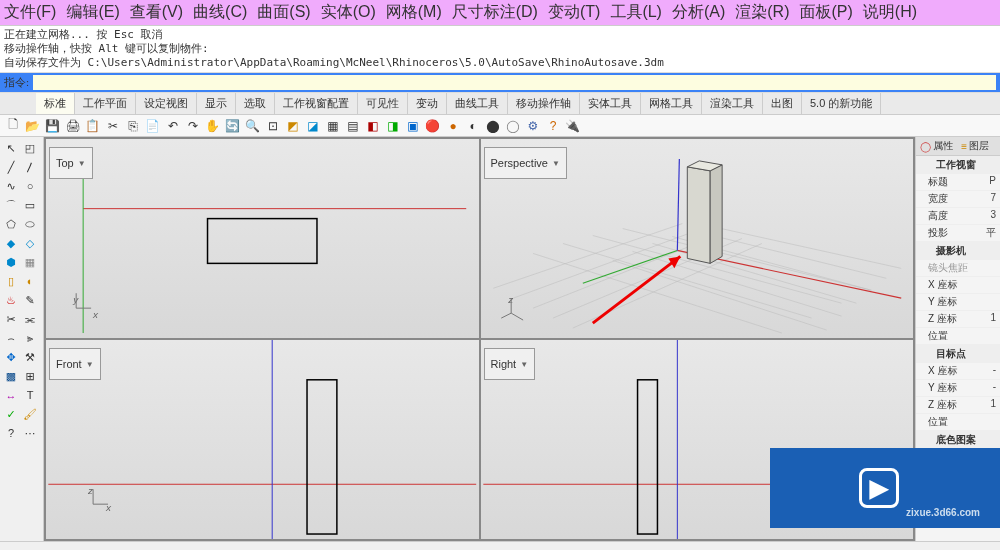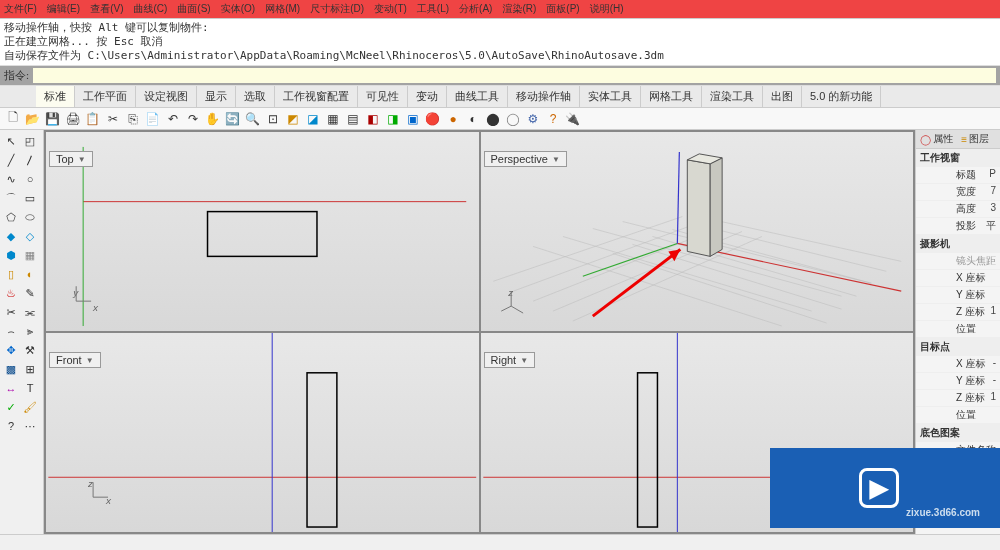--- a/index.html
+++ b/index.html
@@ -1,40 +1,40 @@
 <!DOCTYPE html>
 <html><head>
 <meta charset="utf-8">
 <style>
 * { box-sizing: border-box; margin: 0; padding: 0; }
 body { font-family: "Microsoft YaHei", SimSun, sans-serif; font-size: 11px; background: #f0f0f0; color: #333; overflow: hidden; width: 1000px; height: 550px; }
-.menubar { background: #ef4444; border-bottom: 1px solid #ccc; padding: 2px 4px; display: flex; gap: 10px; font-size: 10px; }
+.menubar { background: #f0abfc; border-bottom: 1px solid #ccc; padding: 2px 4px; display: flex; gap: 10px; font-size: 16px; }
 .menubar span { cursor: pointer; }
 .console { background: #fff; padding: 2px 4px; font-size: 11px; line-height: 14px; font-family: SimSun, monospace; }
 .console .line { white-space: nowrap; }
-.cmdline { background: #a3a3a3; padding: 2px 4px; display: flex; border-top: 1px solid #ddd; border-bottom: 1px solid #ddd; font-family: SimSun; }
+.cmdline { background: #3b82f6; padding: 2px 4px; display: flex; border-top: 1px solid #ddd; border-bottom: 1px solid #ddd; font-family: SimSun; }
 .cmdline input { border: none; background: #fdfde0; flex: 1; font-size: 11px; margin-left: 4px; outline: none; }
 .tabbar { background: #eaeaea; display: flex; border-bottom: 1px solid #ccc; font-size: 11px; }
 .tabbar .tab { padding: 3px 8px; border-right: 1px solid #ccc; cursor: pointer; }
 .tabbar .tab.active { background: #fcfcf0; margin-left: 36px; }
 .toolbar-h { background: #f8f8f8; padding: 2px 4px; display: flex; gap: 2px; align-items: center; border-bottom: 1px solid #ccc; height: 22px; }
 .toolbar-h .tbtn { width: 18px; height: 18px; display: flex; align-items: center; justify-content: center; font-size: 12px; cursor: pointer; border-radius: 2px; }
 .main-area { display: flex; height: 404px; }
 .left-tools { width: 44px; background: #f0f0f0; border-right: 1px solid #ccc; display: flex; flex-wrap: wrap; align-content: flex-start; padding: 2px; gap: 1px; }
 .left-tools .tb { width: 18px; height: 18px; display: flex; align-items: center; justify-content: center; font-size: 11px; cursor: pointer; border: 1px solid transparent; }
 .viewports { flex: 1; display: grid; grid-template-columns: 1fr 1fr; grid-template-rows: 1fr 1fr; gap: 2px; background: #888; padding: 2px; position: relative; }
 .vp { background: linear-gradient(#e8e8e8, #d8d8d8); position: relative; overflow: hidden; }
-.vp-title { position: absolute; top: 19px; left: 3px; background: #f0f0f0; border: 1px solid #999; padding: 1px 6px; font-size: 11px; display: flex; align-items: center; gap: 4px; z-index: 10; }
+.vp-title { position: absolute; top: 8px; left: 3px; background: #f0f0f0; border: 1px solid #999; padding: 9px 6px; font-size: 11px; display: flex; align-items: center; gap: 4px; z-index: 10; }
 .vp-title .dd { font-size: 8px; color: #666; }
 .right-panel { width: 85px; background: #f4f4f4; border-left: 1px solid #ccc; font-size: 10px; overflow: hidden; }
 .right-panel .hdr { display: flex; background: #e0e0e0; border-bottom: 1px solid #ccc; }
 .right-panel .hdr .t { padding: 2px 4px; display: flex; align-items: center; gap: 2px; font-size: 10px; }
-.right-panel .sec { font-weight: bold; padding: 2px 4px; background: #eee; }
+.right-panel .sec { font-weight: bold; padding: 2px 20px; background: #eee; }
 .right-panel .row { display: flex; padding: 1px 4px; border-bottom: 1px solid #eee; }
-.right-panel .row .k { flex: 1; padding-left: 8px; white-space: nowrap; margin-left: 28px; }
+.right-panel .row .k { flex: 1; padding-left: 8px; white-space: nowrap; }
 .right-panel .row .v { color: #444; white-space: nowrap; overflow: hidden; }
 .bottom-tabs { background: #f0f0f0; display: flex; padding: 2px 50px; border-top: 1px solid #ccc; gap: 2px; font-size: 11px; }
 .watermark { position: absolute; right: 0; bottom: 22px; width: 230px; height: 80px; background: #1a5fb4; color: #fff; display: flex; align-items: center; justify-content: center; font-size: 24px; font-weight: bold; z-index: 100; }
 .watermark .play { width: 40px; height: 40px; border: 3px solid #fff; border-radius: 8px; display: flex; align-items: center; justify-content: center; margin-right: 12px; }
 .watermark .sub { font-size: 10px; position: absolute; bottom: 10px; right: 20px; color: #cde; }
 svg { display: block; }
 </style>
 </head>
 <body>
 
@@ -49,22 +49,22 @@
     <span>尺寸标注(D)</span>
     <span>变动(T)</span>
     <span>工具(L)</span>
     <span>分析(A)</span>
     <span>渲染(R)</span>
     <span>面板(P)</span>
     <span>说明(H)</span>
   </div>
 
 <div class="console">
+    <div class="line">正在建立网格... 按 Esc 取消</div>
     <div class="line">移动操作轴，快按 Alt 键可以复制物件:</div>
-    <div class="line">正在建立网格... 按 Esc 取消</div>
     <div class="line">自动保存文件为 C:\Users\Administrator\AppData\Roaming\McNeel\Rhinoceros\5.0\AutoSave\RhinoAutosave.3dm</div>
   </div>
 
 <div class="cmdline">
   <span>指令:</span>
   <input type="text" value="" style="">
 </div>
 
 <div class="tabbar">
     <div class="tab active">标准</div>

